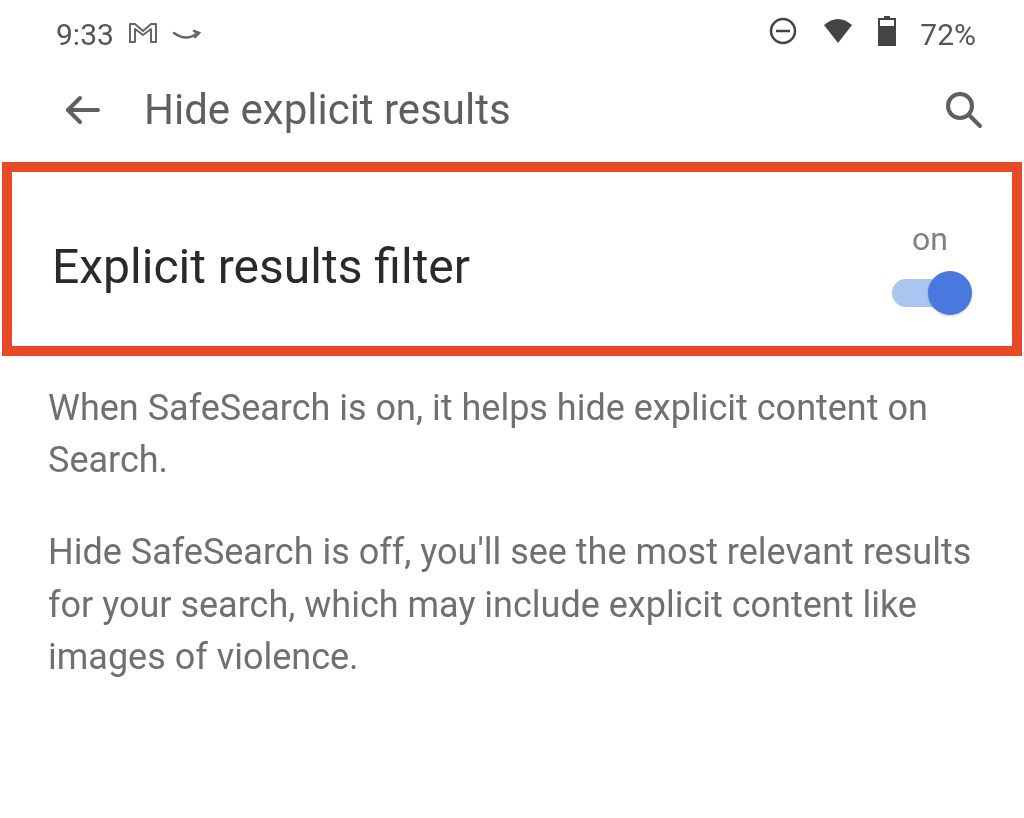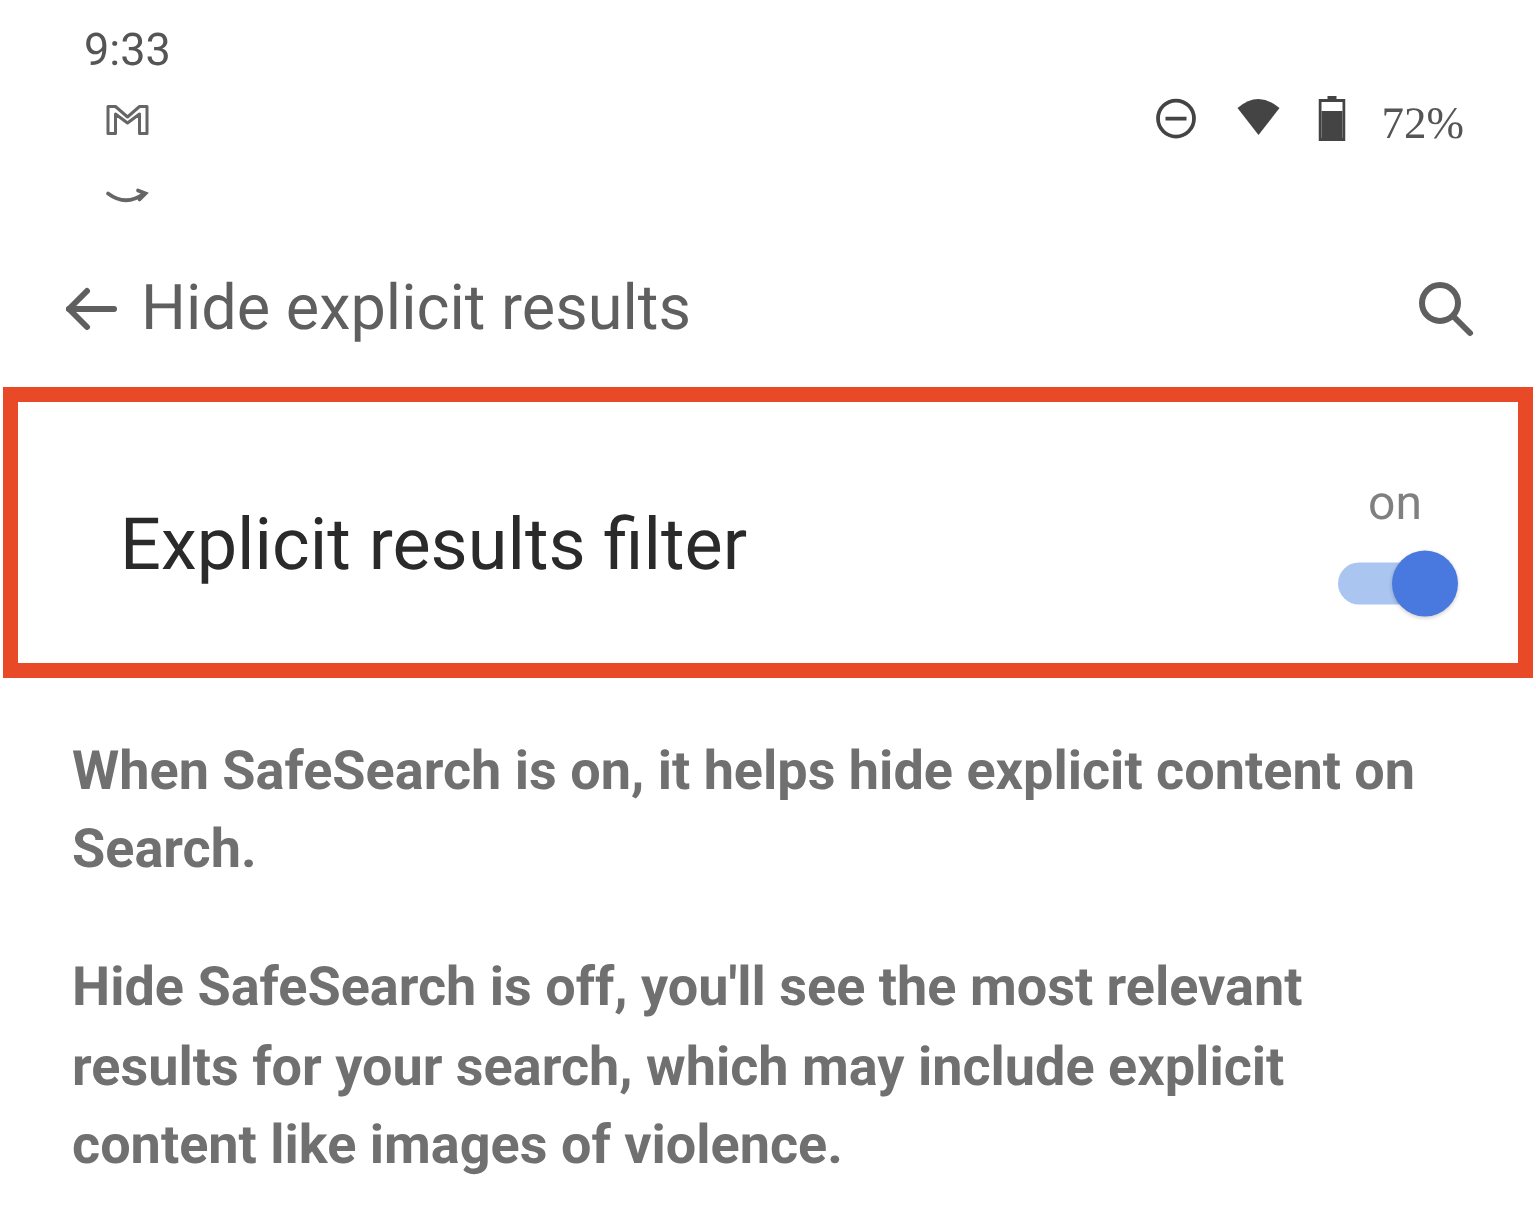--- a/index.html
+++ b/index.html
@@ -19,33 +19,31 @@
       justify-content: space-between;
       align-items: center;
       padding: 16px 48px 8px 56px;
       font-size: 30px;
       color: #555;
     }
     .status-left {
       display: flex;
       align-items: center;
       gap: 14px;
-      flex-direction: column;
     }
     .status-right {
       display: flex;
       align-items: center;
       gap: 24px;
-      font-family: Liberation Serif, serif;
     }
     .app-bar {
       display: flex;
       align-items: center;
-      padding: 24px 38px 28px 38px;
-      gap: 12px;
+      padding: 24px 38px 28px 60px;
+      gap: 40px;
     }
     .back-button {
       display: flex;
       align-items: center;
       justify-content: center;
       cursor: pointer;
     }
     .app-title {
       font-size: 42px;
       font-weight: 400;
@@ -63,21 +61,20 @@
       margin: 0 2px 0 2px;
       padding: 48px 44px 34px 40px;
       display: flex;
       align-items: center;
       justify-content: space-between;
     }
     .setting-title {
       font-size: 48px;
       font-weight: 400;
       color: #2a2a2a;
-      margin-left: 28px;
     }
     .toggle-group {
       display: flex;
       align-items: center;
       gap: 16px;
       flex-direction: column;
     }
     .toggle-state {
       font-size: 32px;
       color: #808080;
@@ -101,25 +98,24 @@
       position: absolute;
       width: 44px;
       height: 44px;
       background: #4979de;
       border-radius: 50%;
       top: -3px;
       right: -4px;
       box-shadow: 0 1px 3px rgba(0,0,0,0.2);
     }
     .description {
-      padding: 36px 48px 0 48px;
+      padding: 26px 48px 0 48px;
       font-size: 36px;
       line-height: 1.45;
       color: #707070;
-      font-weight: bold;
     }
     .description p {
       margin-bottom: 40px;
     }
   </style>
 </head>
 <body>
 
 <div class="status-bar">
   <div class="status-left">

